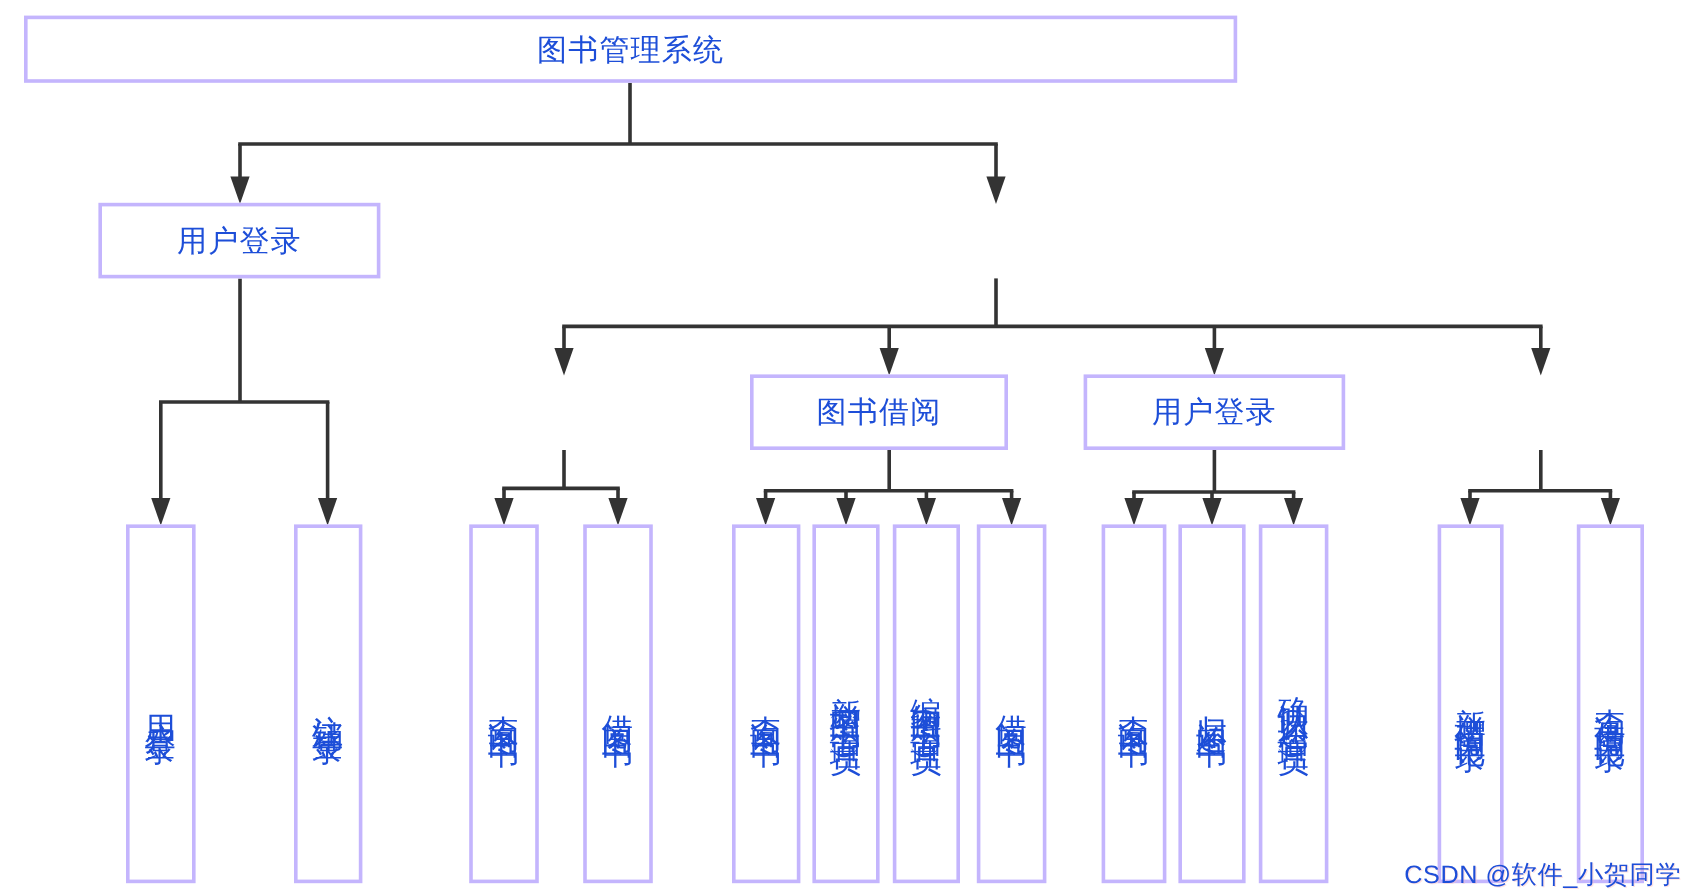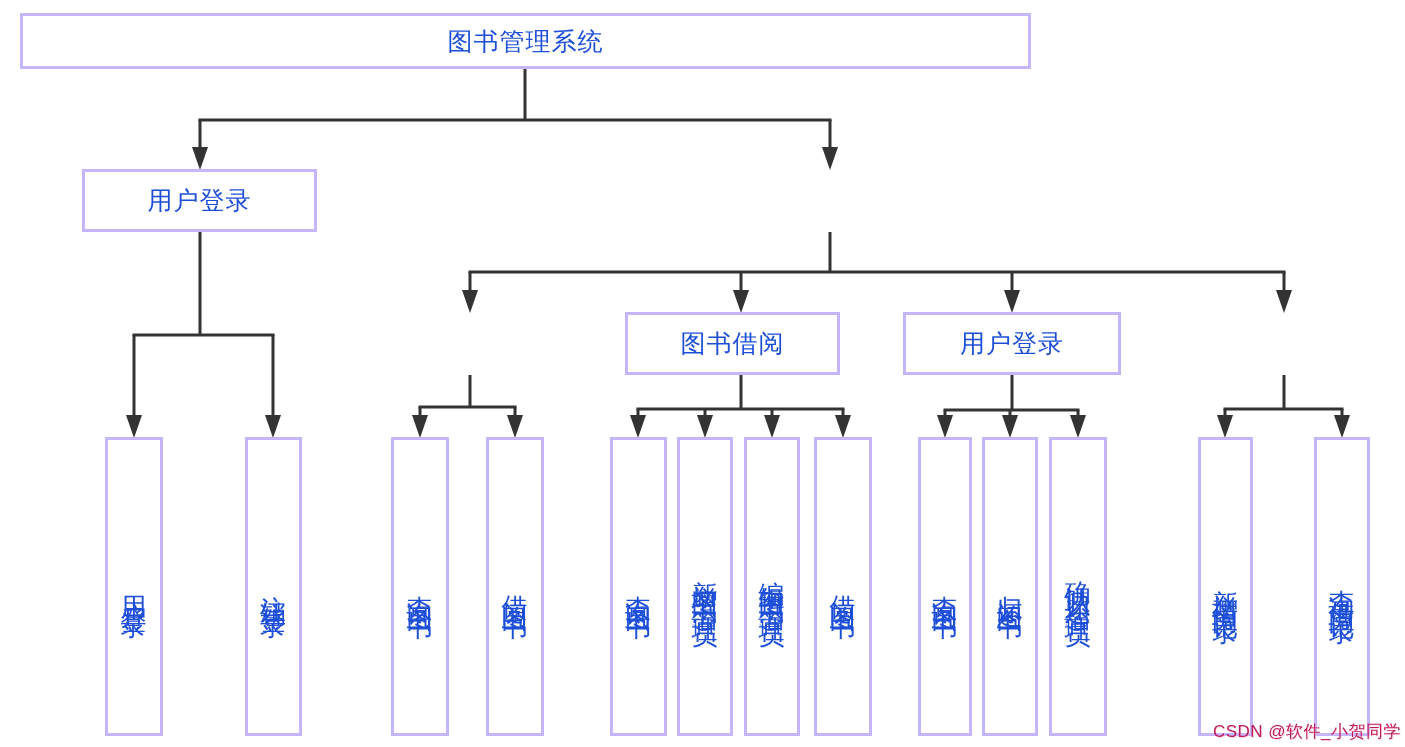--- a/index.html
+++ b/index.html
@@ -12,21 +12,21 @@
     position:absolute;box-sizing:border-box;background:#ffffff;border:3px solid #c4b5fd;
     display:flex;align-items:center;justify-content:center;
     color:#1d4ed8;font-size:25px;letter-spacing:1px;white-space:nowrap;
   }
   .box.v{
     writing-mode:vertical-rl;text-orientation:mixed;
     font-size:26px;letter-spacing:6px;line-height:1;white-space:normal;
   }
   .watermark{
     position:absolute;right:4px;bottom:4px;
-    color:#be185d;font-size:17px;letter-spacing:0.5px;
+    color:#1d4ed8;font-size:21px;letter-spacing:0.5px;
     text-shadow:1px 1px 0 rgba(255,190,190,0.45);
   }
 </style>
 </head>
 <body>
 
 <div class="canvas">
 
   <svg class="connectors" id="edges" width="1405" height="747">
       <line x1="525" y1="69" x2="525" y2="120" stroke="#333333" stroke-width="3"></line>

